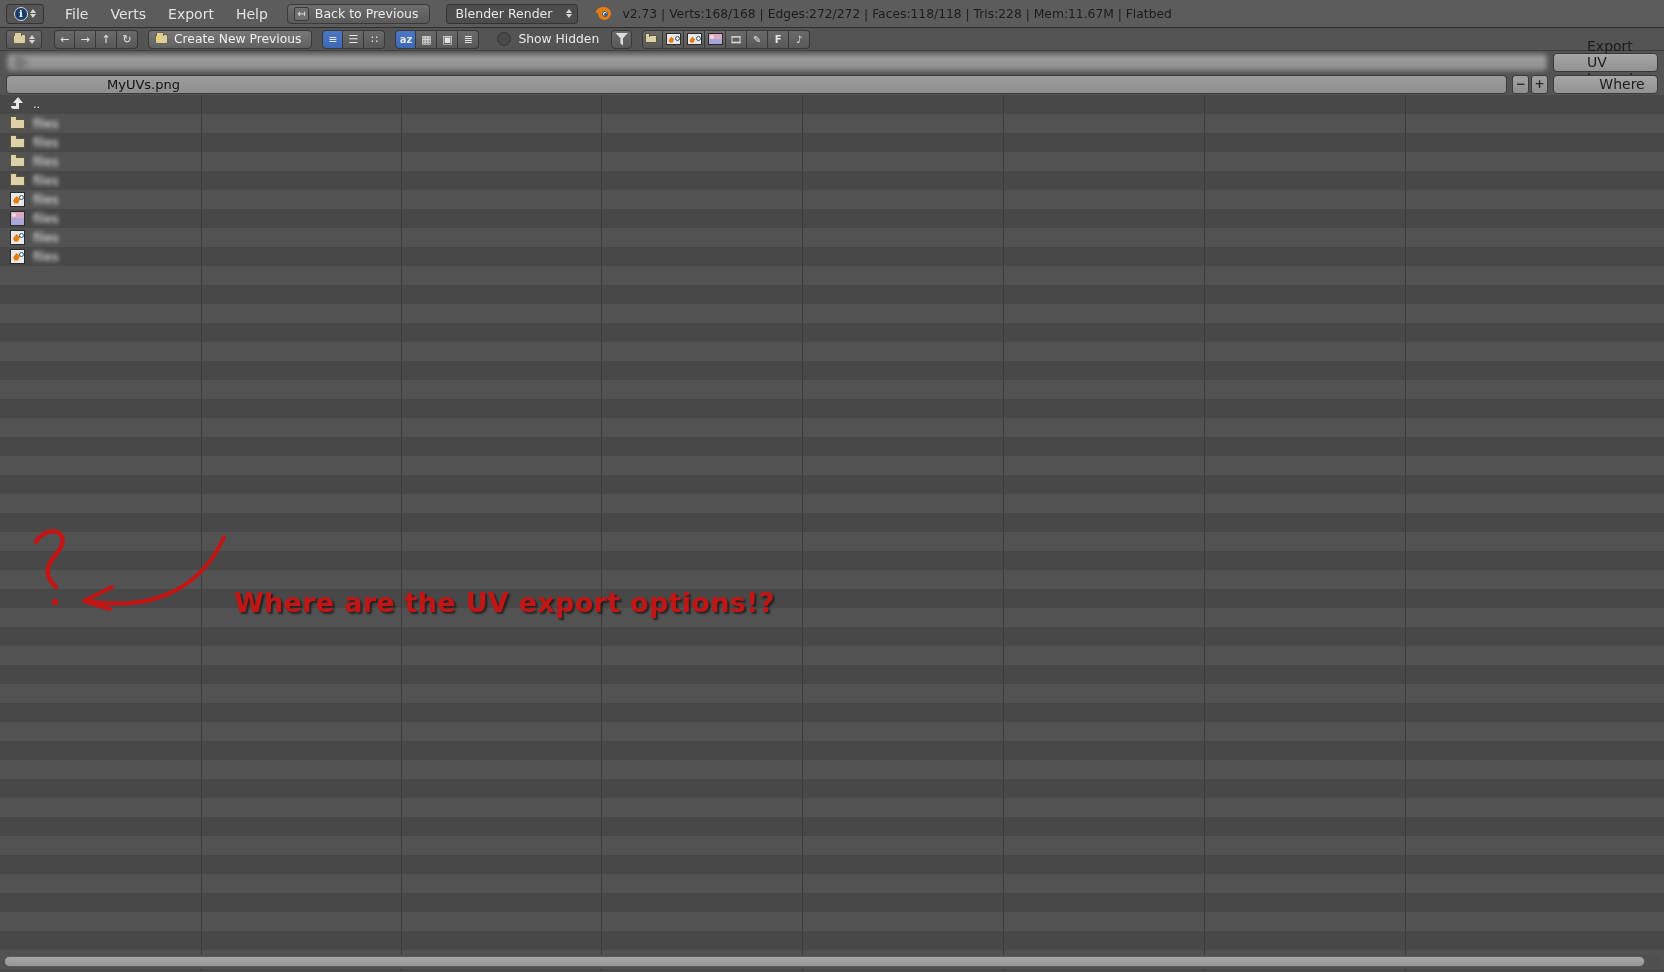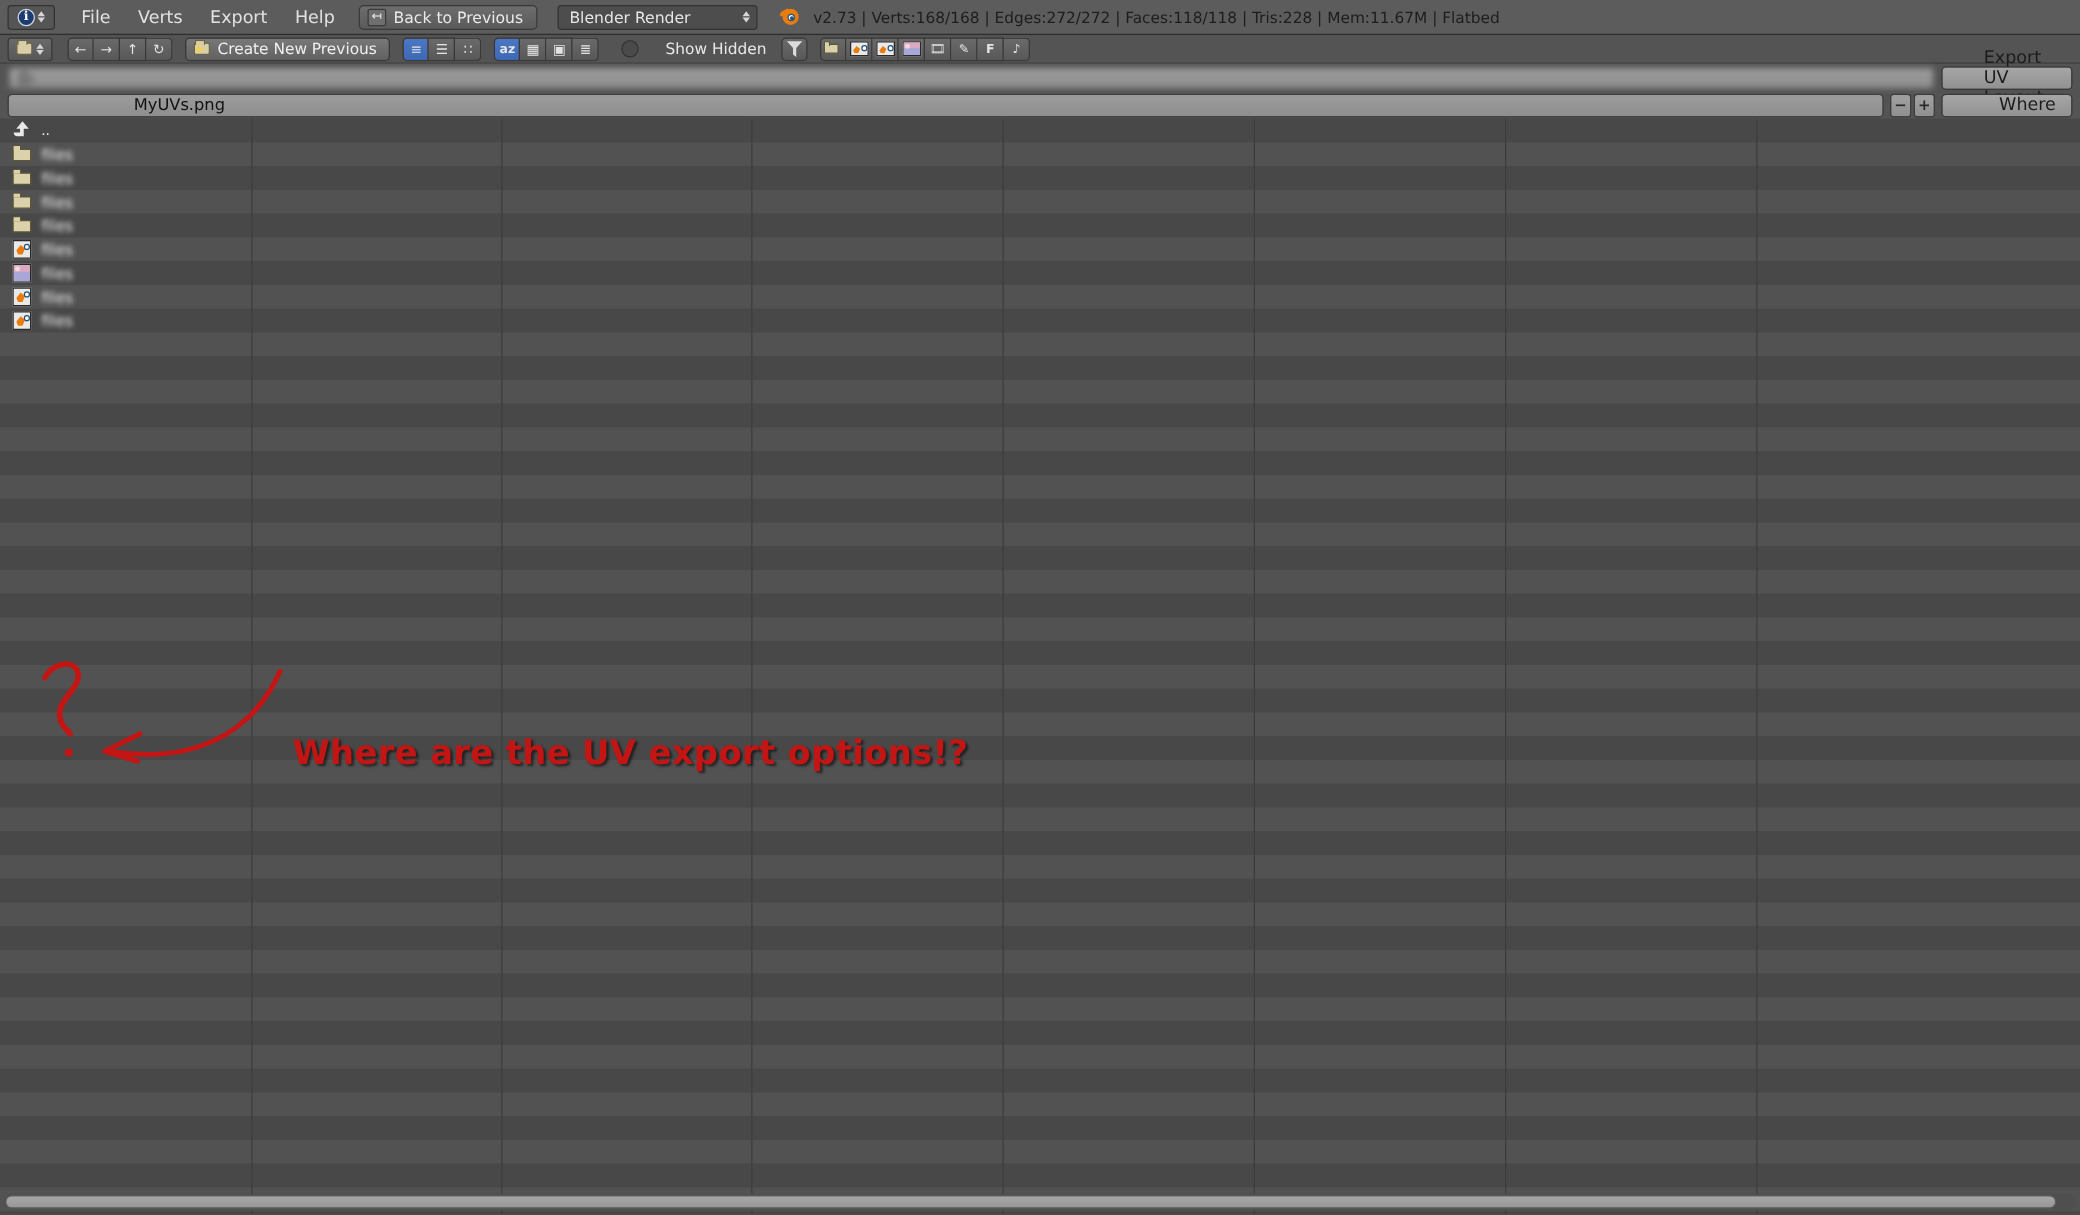--- a/index.html
+++ b/index.html
@@ -55,21 +55,21 @@
     font-size: 12.5px; color: #eaeaea;
   }
   .icon-box {
     width: 15px; height: 14px;
     background: #6f6f6f; border: 1px solid #3a3a3a; border-radius: 2px;
     display: flex; align-items: center; justify-content: center;
     color: #e8e8e8; font-size: 10px; line-height: 1;
   }
 
   .render-engine {
-    margin-left: 16px; height: 20px; width: 160px;
+    margin-left: 16px; height: 20px; width: 132px;
     background: #4d4d4d; border: 1px solid #333; border-radius: 3px;
     display: flex; align-items: center; justify-content: space-between;
     padding: 0 5px 0 9px;
     font-size: 12.5px; color: #e6e6e6;
   }
 
   .blender-logo {
     margin-left: 18px; width: 17px; height: 16px;
     position: relative;
   }
@@ -142,21 +142,21 @@
     display: flex; align-items: center; gap: 6px;
     padding: 0 10px 0 6px;
     font-size: 12.3px; color: #efefef;
   }
   .newdir-plus {
     position: absolute; left: -1px; top: -3px;
     color: #f5d142; font-size: 11px; font-weight: bold;
   }
 
   .showhidden {
-    display: flex; align-items: flex-start; gap: 21px;
+    display: flex; align-items: flex-start; gap: 7px;
     margin: 0 12px 0 8px;
   }
   .checkcircle {
     width: 14px; height: 14px; border-radius: 50%;
     background: #4a4a4a; border: 1px solid #343434;
   }
   .showhidden span { font-size: 12.3px; color: #e8e8e8; }
 
   .funnel {
     width: 13px; height: 13px;

